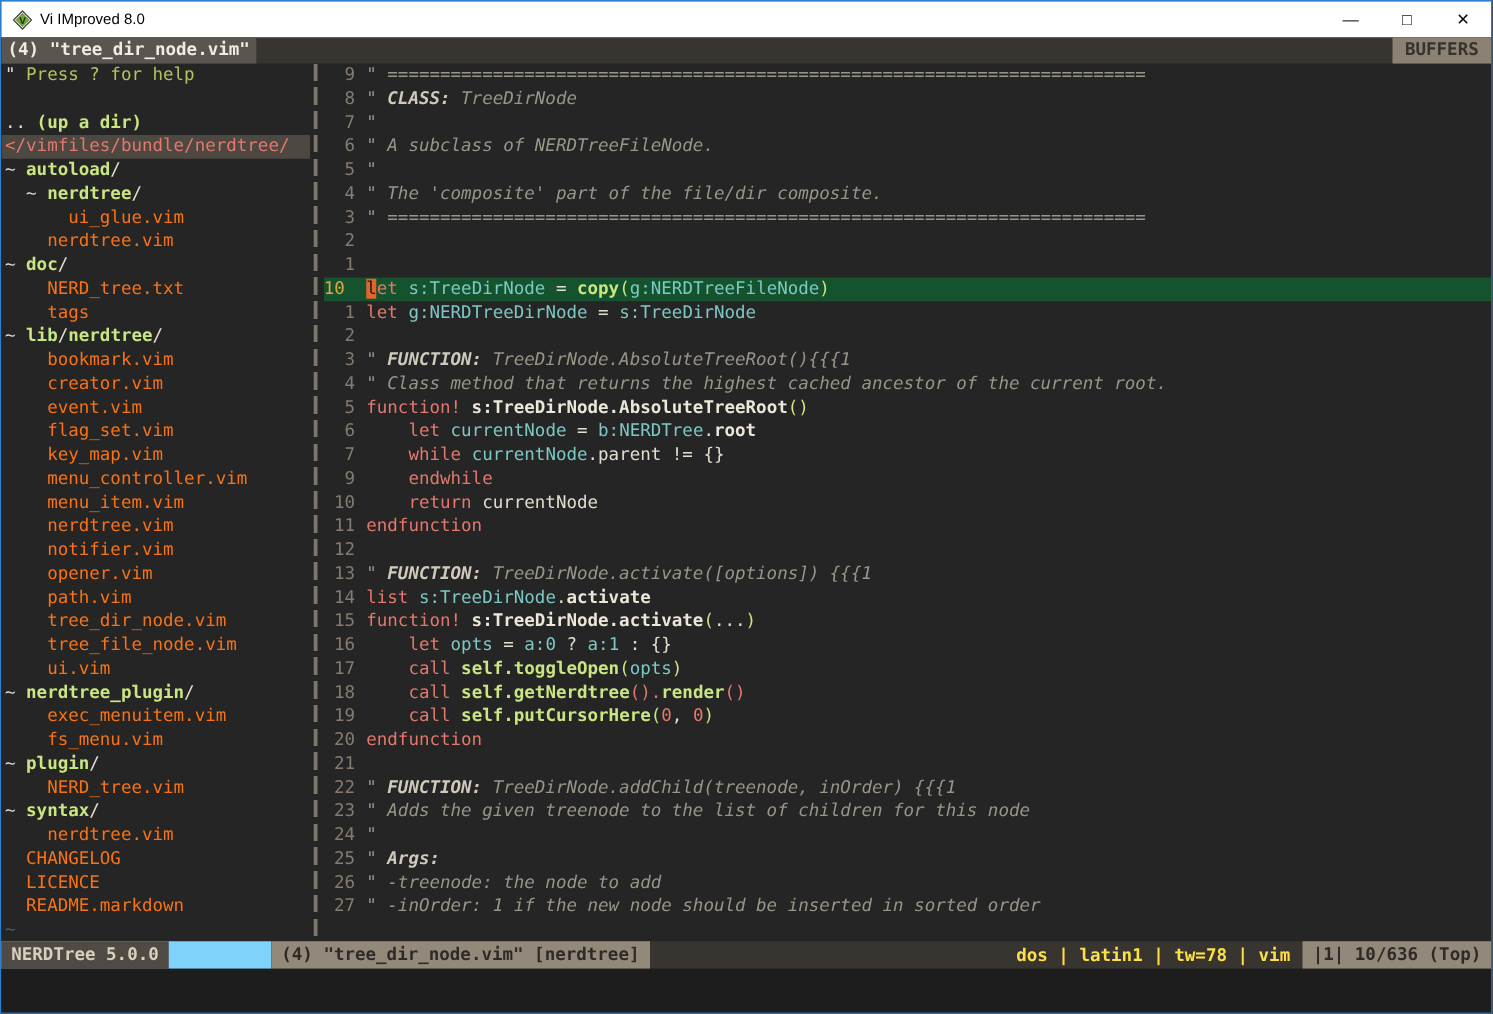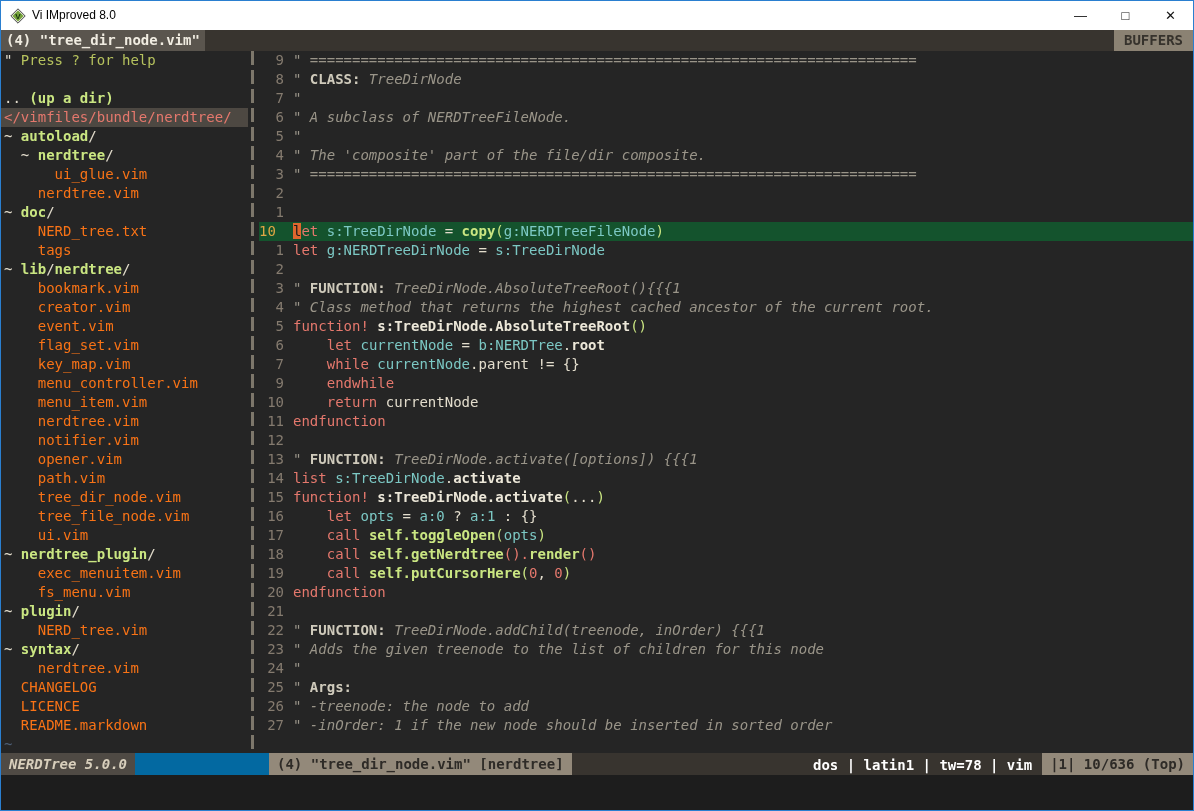--- a/index.html
+++ b/index.html
@@ -51,49 +51,49 @@
     position: absolute; left: 3px; top: 0; bottom: 0; width: 3px;
     background: repeating-linear-gradient(to bottom, #7d776b 0 14px, transparent 14px 19px);
   }
   .code { flex: 1; overflow: hidden; }
   .c-row { height: 19px; white-space: pre; }
   .c-cur { background: #14532d; }
   .c-num { display: inline-block; width: 25px; margin-right: 9px; text-align: right; color: #857b6f; }
   .c-num-cur { width: 30px; margin-right: 4px; text-align: left; color: #dfa644; }
   
   .s-cm   { color: #9a9589; font-style: italic; }
-  .s-cmt  { color: #cfcabb; font-weight: bold; }
+  .s-cmt  { color: #cfcabb; font-style: italic; font-weight: bold; }
   .s-kw   { color: #e5786d; }
   .s-id   { color: #7cc8c4; }
   .s-fn   { color: #cae682; font-weight: bold; }
   .s-fnw  { color: #ece7d8; font-weight: bold; }
   .s-tx   { color: #e3ddcd; }
   .s-pr   { color: #cae682; }
   .s-prr  { color: #e5786d; }
   .s-nm   { color: #e5786d; }
   .s-cur  { background: #e0662e; color: #1b1b1b; }
   .s-help { color: #b6c25e; text-align: right; }
   .s-dir  { color: #cae682; font-weight: bold; }
   .s-file { color: #f97316; text-align: right; }
   .s-root { color: #e5786d; }
   .s-nontext { color: #4d5e75; }
   
   .status { height: 22px; flex: 0 0 auto; display: flex; white-space: pre; font-weight: bold; }
-  .sl-left { width: 268px; background: #0369a1; display: flex; font-style: italic; }
+  .sl-left { width: 216px; background: #7dd3fc; display: flex; }
   .sl-seg-dim {
     background: #4f4a44; color: #d8cfbc; padding: 0 8px;
     display: flex; align-items: center;
   }
   .sl-right { flex: 1; background: #38342f; display: flex; }
   .sl-seg-tan {
     background: #93897a; color: #2e2b27; padding: 0 8px;
     display: flex; align-items: center;
   }
   .sl-fill { flex: 1; }
-  .sl-mid { color: #ffffff; padding: 12px 10px; display: flex; align-items: center; }
+  .sl-mid { color: #fde047; padding: 12px 10px; display: flex; align-items: center; }
   
   .cmdline { height: 35px; background: #1d1d1d; flex: 0 0 auto; }
 </style>
 </head>
 <body>
 
 <div class="win">
 
   <div class="titlebar">
     <span class="appicon">

